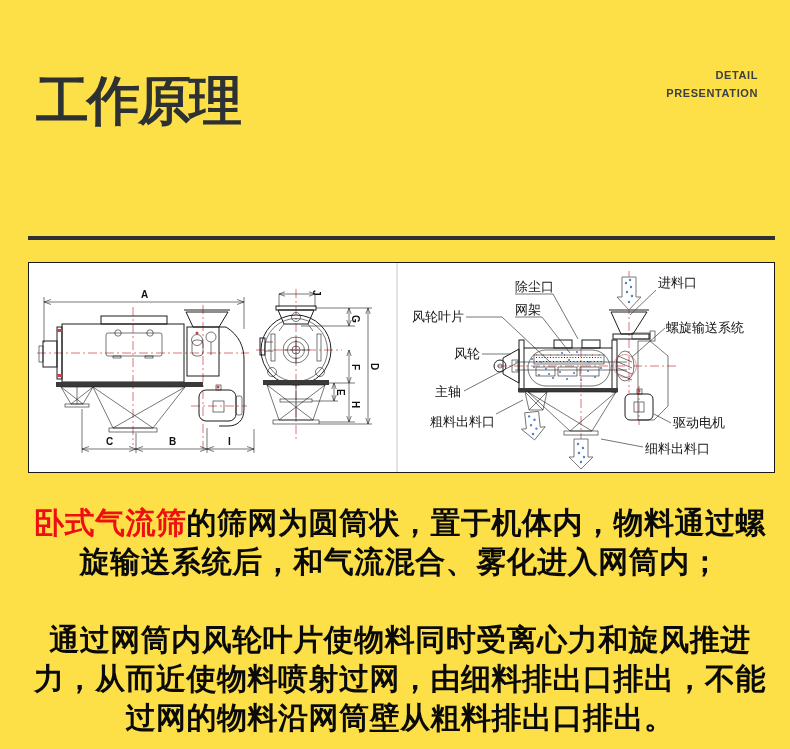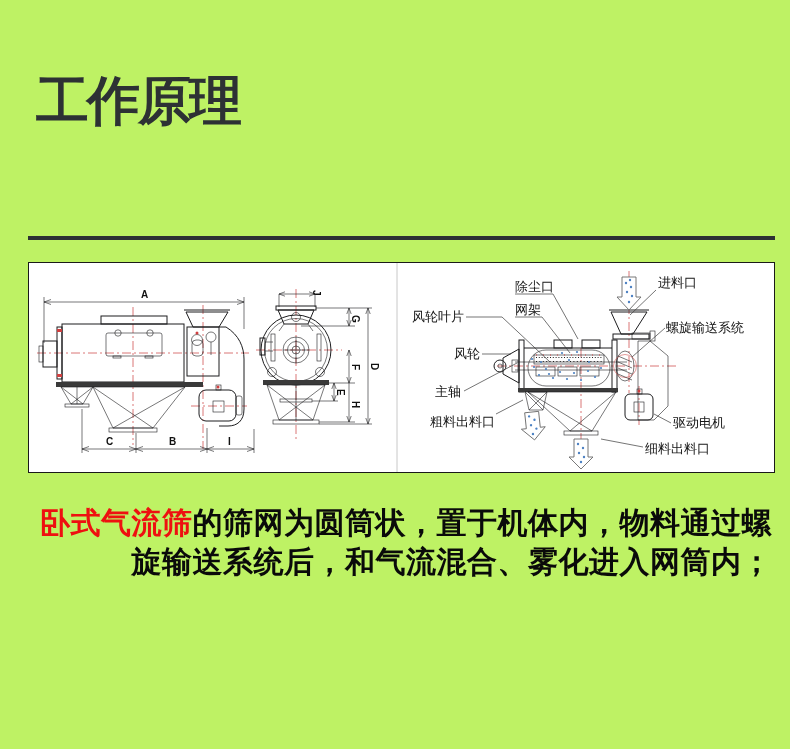--- a/index.html
+++ b/index.html
@@ -2,21 +2,21 @@
 <html><head>
 <meta charset="utf-8">
 <style>
   html,body{margin:0;padding:0;}
   body{
     width:790px;height:749px;
     background:#f4f4f2;
     font-family:"Liberation Sans", sans-serif;
     overflow:hidden;
   }
-  .page{position:relative;width:790px;height:749px;background:#bef264;}
+  .page{position:relative;width:790px;height:749px;background:#fde047;}
 
   .page-title{
     position:absolute;left:36px;top:72px;
     font-size:53px;font-weight:bold;color:#2d3134;
     letter-spacing:-2px;line-height:1.1;white-space:nowrap;
   }
   .page-subtitle{
     position:absolute;left:34px;top:146px;
     font-size:47px;font-weight:bold;color:#2d3134;
     letter-spacing:-1px;line-height:1.15;white-space:nowrap;
@@ -33,21 +33,21 @@
   .panel{
     position:absolute;left:28px;top:262px;width:745px;height:209px;
     background:#ffffff;border:1px solid #1a1a1a;
   }
   .panel svg{display:block;}
 
   .para{
     position:absolute;left:28px;width:744px;
     font-size:30px;font-weight:bold;color:#0a0a0a;
     line-height:39px;letter-spacing:.5px;
-    text-align:right;
+    text-align:center;
   }
   .para-1{top:503px;}
   .para-2{top:620px;}
   .hl{color:#ee1010;}
 
   
   .k{stroke:#1d1d1f;fill:none;stroke-width:1;}
   .kt{stroke:#1d1d1f;fill:none;stroke-width:.6;}
   .dk{fill:#3a3a3a;stroke:none;}
   .rd{stroke:#d05454;fill:none;stroke-width:.8;stroke-dasharray:9 3 2 3;}
@@ -58,20 +58,24 @@
   .bd{fill:#4d82c3;stroke:none;}
   .rdot{fill:#d04040;stroke:none;}
 </style>
 </head>
 <body>
 
 <div class="page">
 
   <div class="page-title">工作原理</div>
 
+  <div class="tagline">
+    <div>DETAIL</div>
+    <div>PRESENTATION</div>
+  </div>
 
   <div class="divider"></div>
 
   <div class="panel">
     <svg width="745" height="209" viewBox="0 0 745 209">
 
       <g>
 
         <line class="kt" x1="15" y1="39" x2="215" y2="39"></line>
         <path class="kt" d="M15,39 l7,-2.5 M15,39 l7,2.5 M215,39 l-7,-2.5 M215,39 l-7,2.5"></path>
@@ -337,14 +341,15 @@
         <text class="lbl" x="406" y="133">主轴</text>
         <text class="lbl" x="401" y="163">粗料出料口</text>
         <text class="lbl" x="644" y="164">驱动电机</text>
         <text class="lbl" x="616" y="190">细料出料口</text>
       </g>
     </svg>
   </div>
 
   <div class="para para-1"><span class="hl">卧式气流筛</span><span>的筛网为圆筒状，置于机体内，物料通过螺旋输送系统后，和气流混合、雾化进入网筒内；</span></div>
 
+  <div class="para para-2">通过网筒内风轮叶片使物料同时受离心力和旋风推进力，从而近使物料喷射过网，由细料排出口排出，不能过网的物料沿网筒壁从粗料排出口排出。</div>
 
 </div>
 
 </body></html>

